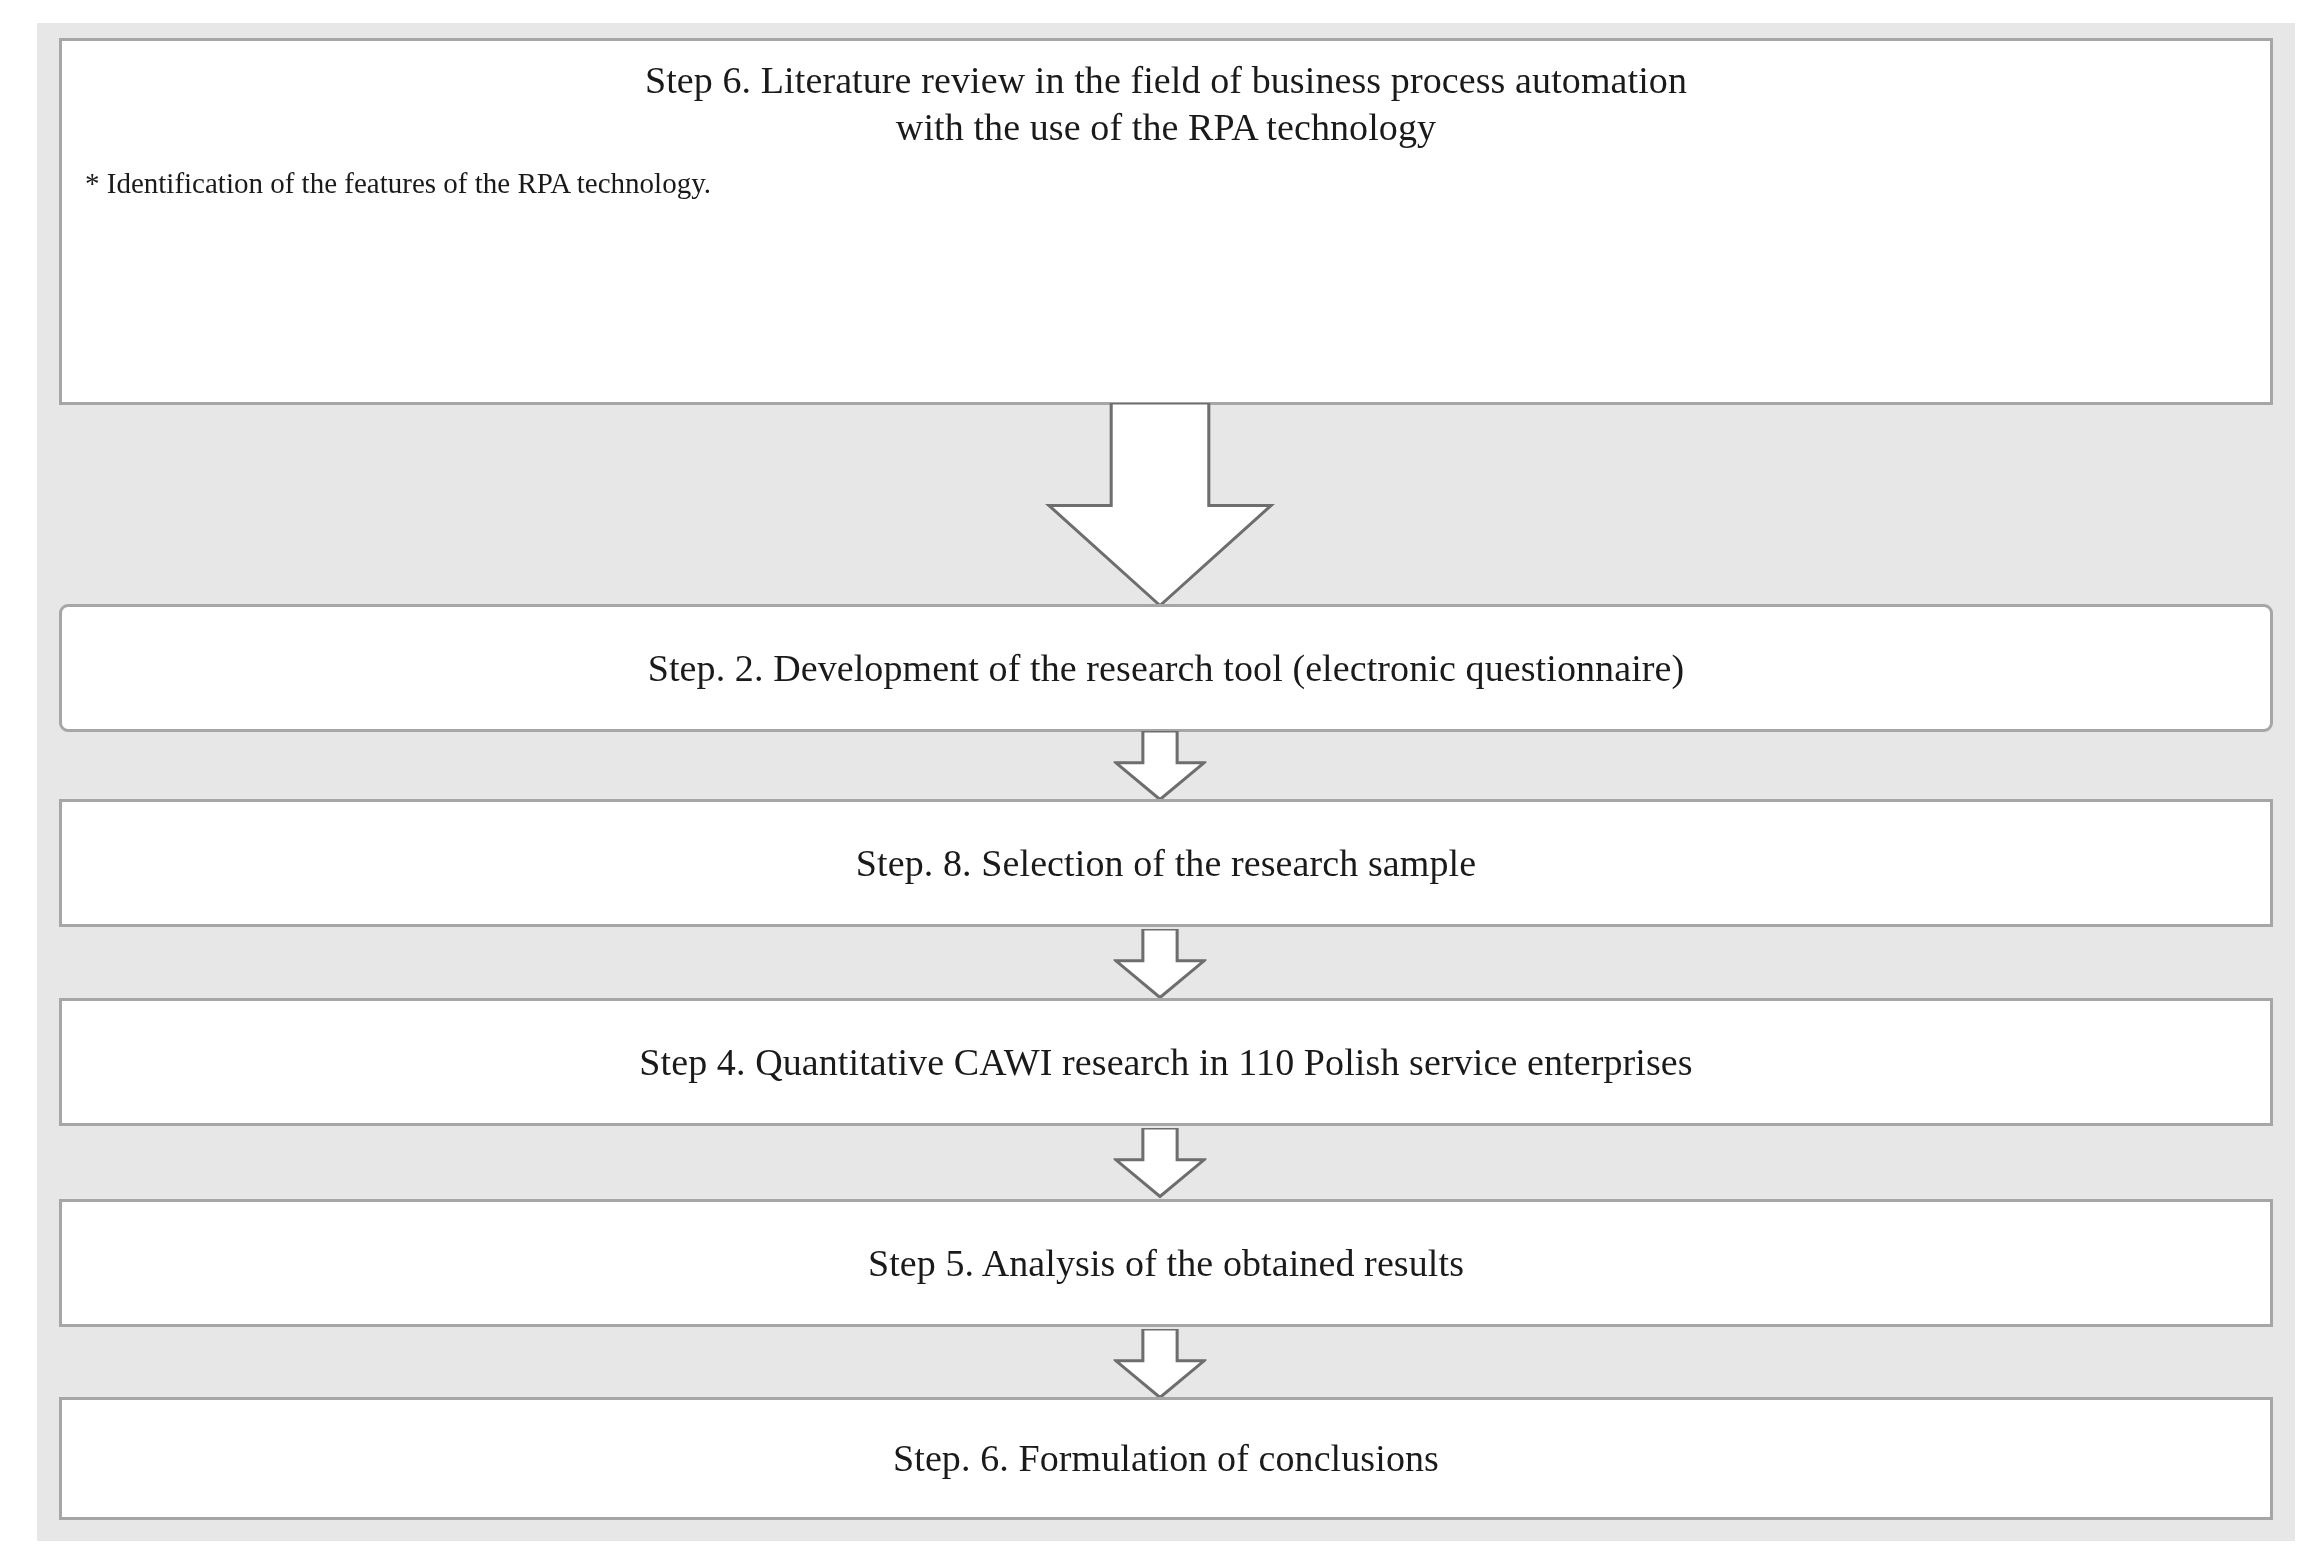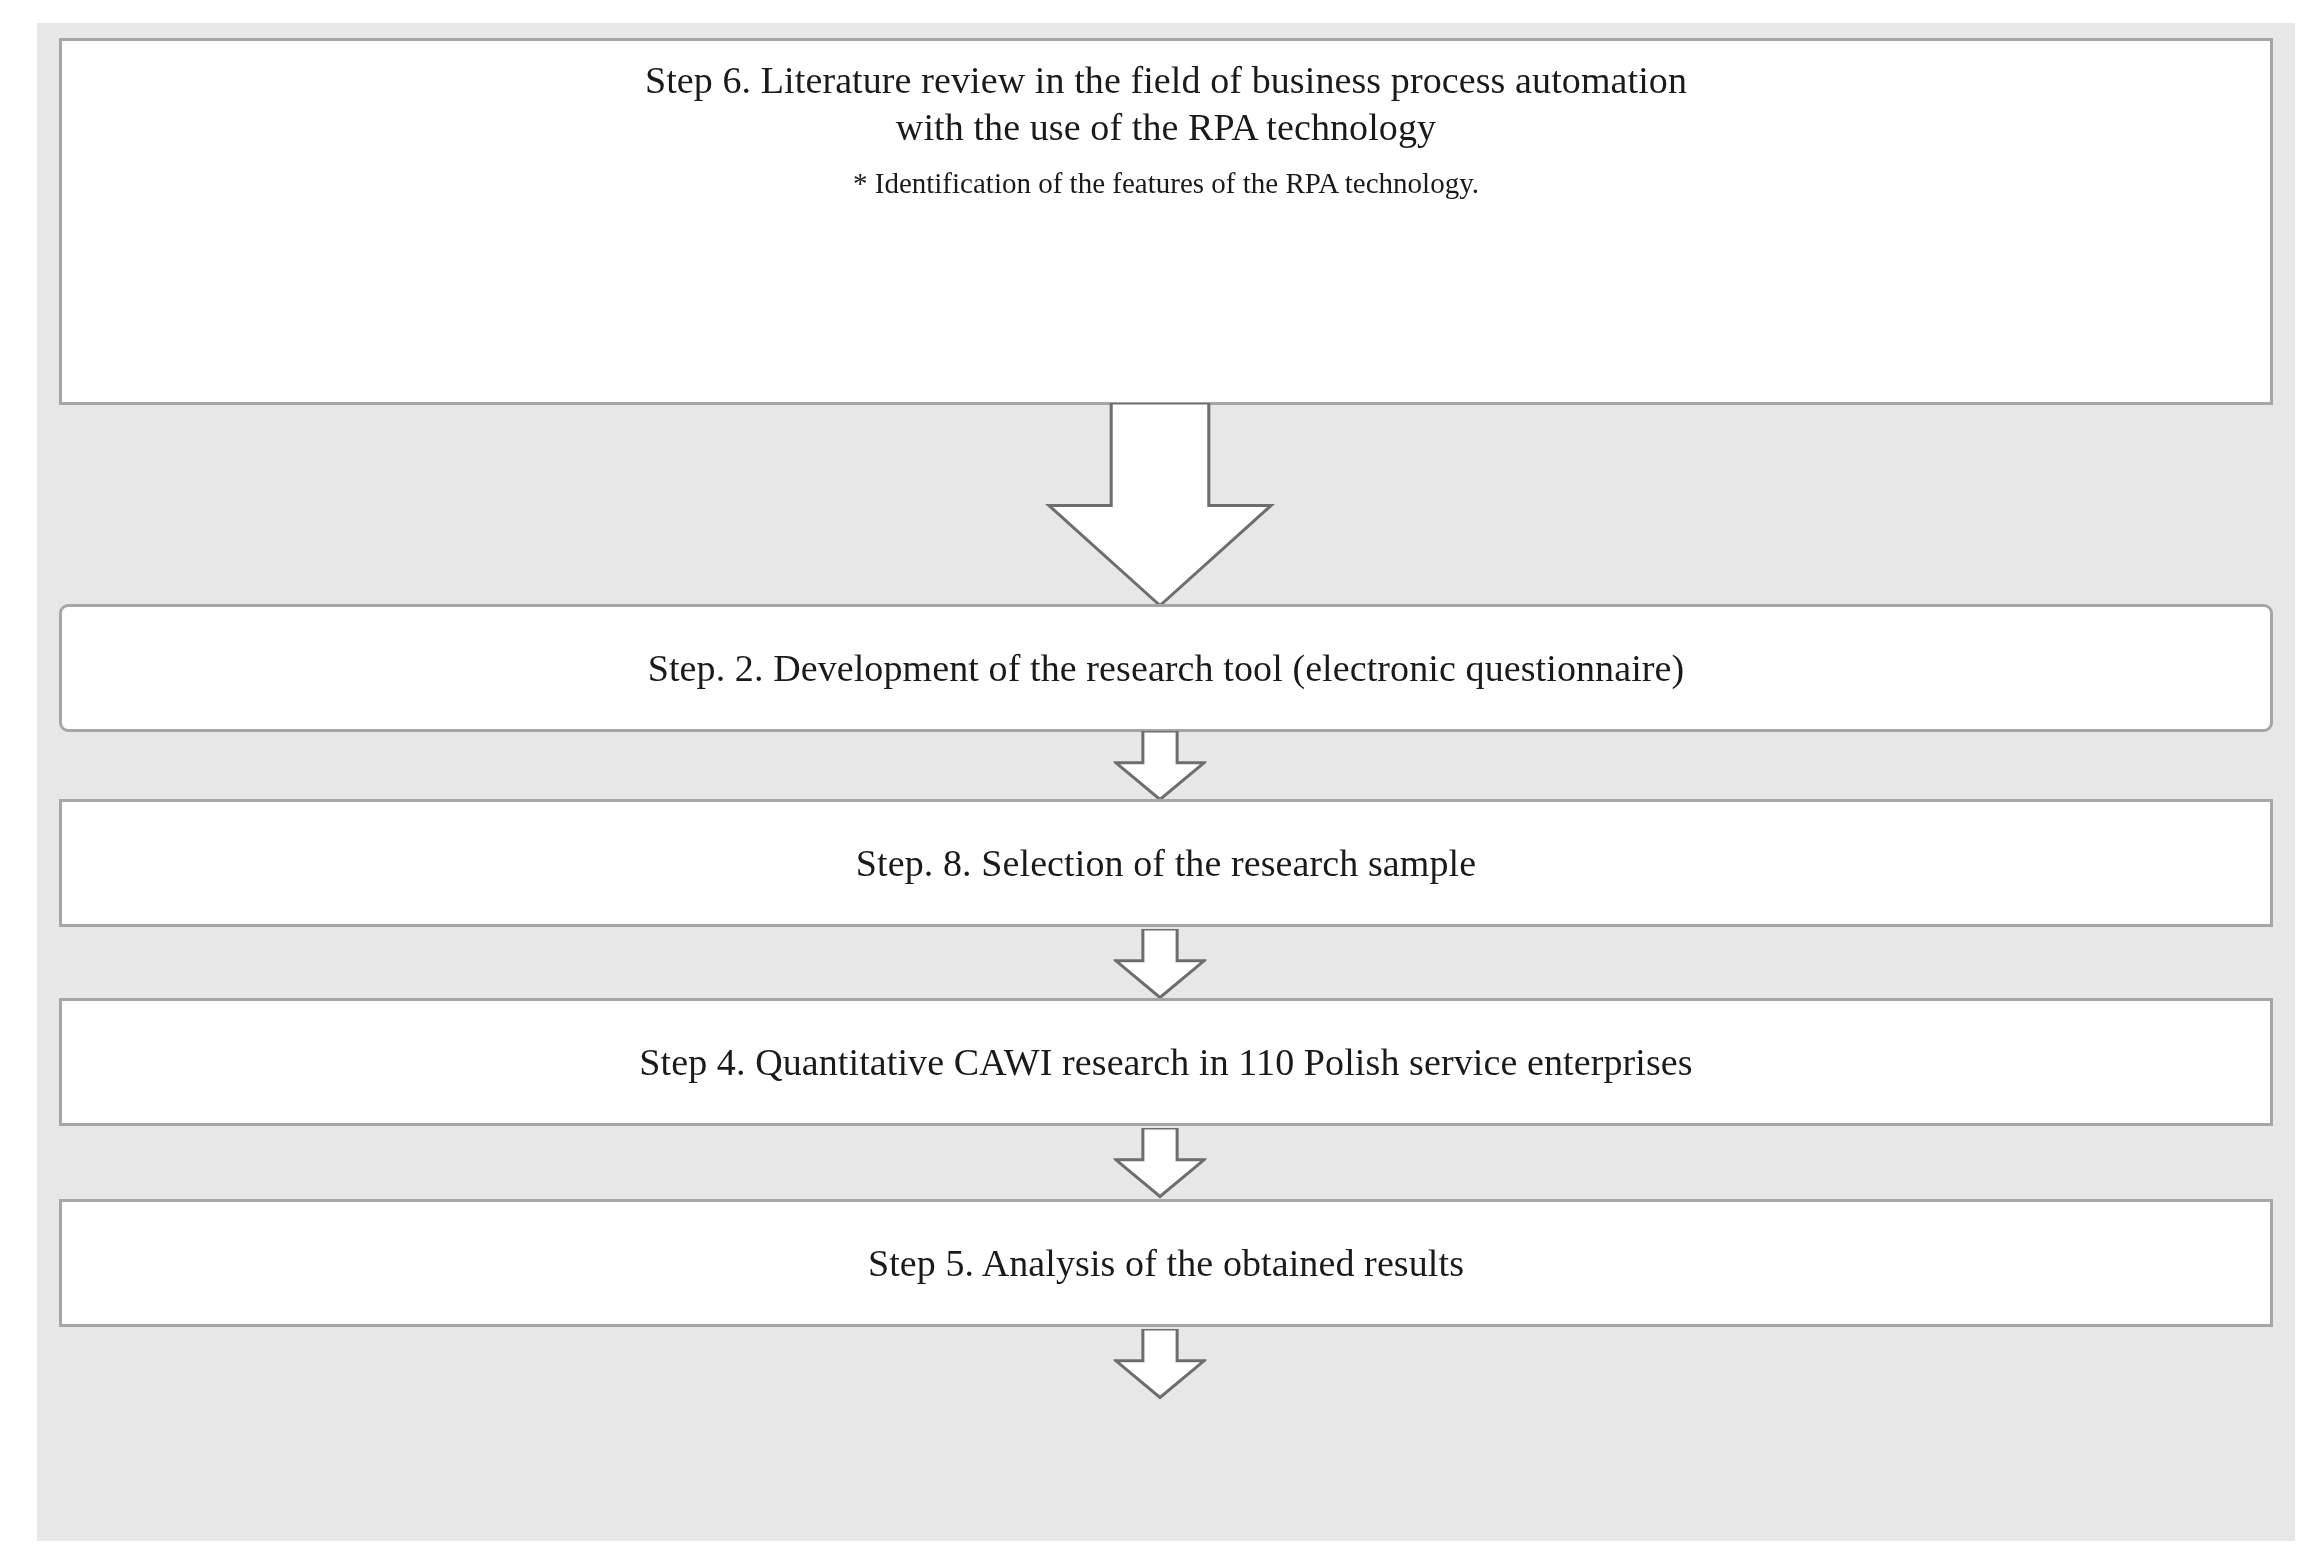--- a/index.html
+++ b/index.html
@@ -66,21 +66,21 @@
     margin-bottom: 13.4px;
   }
   .bullets {
     padding: 0 23px;
   }
   .bullet {
     font-size: 29px;
     line-height: 1.30;
     color: #1a1a1a;
     margin-bottom: 12.2px;
-    text-align: center;
+    text-align: left;
   }
   .bullet:last-child { margin-bottom: 0; }
 
   
   #box-2 { top: 604px;  height: 128px; border-radius: 9px; }
   #box-3 { top: 799px; height: 128px; }
   #box-4 { top: 998px; height: 128px; }
   #box-5 { top: 1199px; height: 128px; }
   #box-6 { top: 1397px; height: 123px; }
 
@@ -164,15 +164,18 @@
   <div class="step-box" id="box-5">
     <div class="step-title">Step 5. Analysis of the obtained results</div>
   </div>
 
   <div class="arrow arrow-small" id="arrow-5">
     <svg width="93" height="71" viewBox="0 0 152 116" xmlns="http://www.w3.org/2000/svg">
       <polygon points="48,0 104,0 104,52 148,52 76,112 4,52 48,52" fill="#ffffff" stroke="#6e6e6e" stroke-width="5" stroke-linejoin="miter"></polygon>
     </svg>
   </div>
 
+  <div class="step-box" id="box-6">
+    <div class="step-title">Step. 6. Formulation of conclusions</div>
+  </div>
 
 </div>
 
 
 </body></html>

